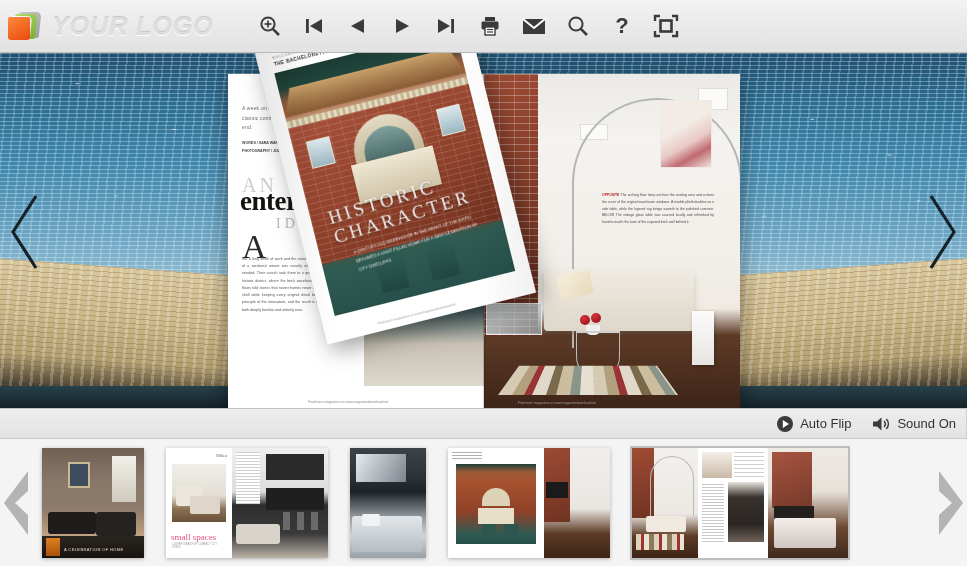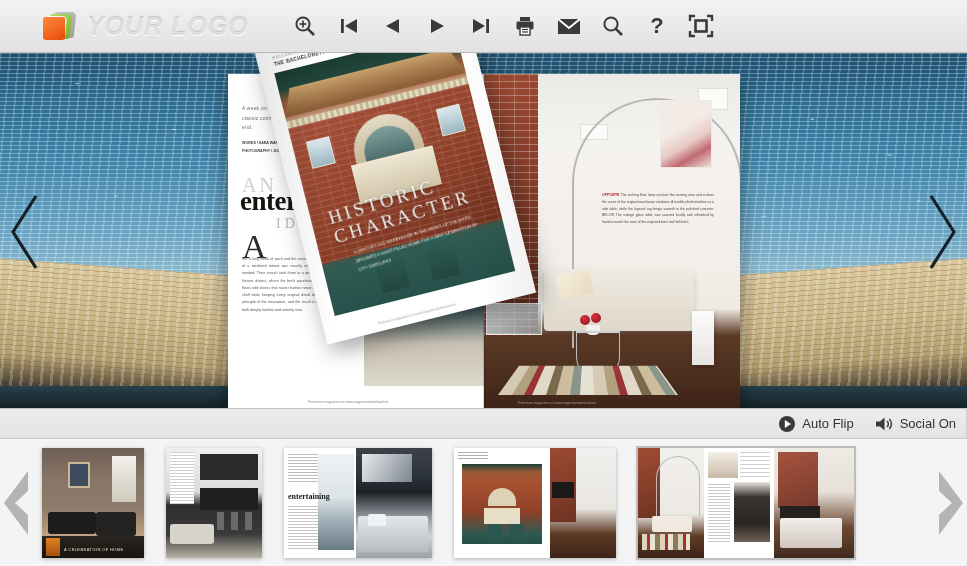--- a/index.html
+++ b/index.html
@@ -8,21 +8,21 @@
     font-family: "Liberation Sans", sans-serif;
     overflow: hidden; background: #d8d8d8;
   }
   .app { position: relative; width: 967px; height: 566px; }
 
   
   .toolbar {
     position: absolute; top: 0; left: 0; width: 967px; height: 53px;
     background: linear-gradient(#f2f2f2 0%, #e9e9e9 55%, #e2e2e2 100%);
     border-bottom: 1px solid #b9b9b9;
-    display: flex; align-items: center; z-index: 30; padding-left: 35px;
+    display: flex; align-items: center; z-index: 30;
   }
   .logo-block { display: flex; align-items: center; padding-left: 6px; width: 255px; }
   .logo-icon { width: 38px; height: 34px; position: relative; flex: none; }
   .logo-icon .pg { position: absolute; border-radius: 2px 5px 2px 2px; }
   .logo-icon .p-gray  { left: 12px; top: 3px;  width: 22px; height: 26px; background: linear-gradient(135deg,#c9c9c9,#9e9e9e); transform: skewX(-6deg); }
   .logo-icon .p-green { left: 8px;  top: 5px;  width: 22px; height: 25px; background: linear-gradient(135deg,#b5dd67,#76b02c); transform: skewX(-6deg); }
   .logo-icon .p-white { left: 5px;  top: 7px;  width: 20px; height: 23px; background: linear-gradient(135deg,#ffffff,#dcdcdc); transform: skewX(-6deg); }
   .logo-icon .p-orange{ left: 2px;  top: 8px;  width: 22px; height: 23px; background: linear-gradient(150deg,#ff8a3d,#e8490d); border-radius: 2px 2px 3px 3px; }
   .logo-text {
     font-size: 25px; font-weight: bold; font-style: italic; letter-spacing: 1px;
@@ -496,21 +496,21 @@
       </svg>
       <span class="bb-label">Auto Flip</span>
     </div>
 
     <div class="bb-group">
       <svg width="20" height="18" viewBox="0 0 20 18">
         <polygon points="2,6.5 6,6.5 10.5,2.5 10.5,15.5 6,11.5 2,11.5" fill="#3a3a3a"></polygon>
         <path d="M13,6 A4,4 0 0 1 13,12" fill="none" stroke="#3a3a3a" stroke-width="1.5"></path>
         <path d="M15.3,4 A7,7 0 0 1 15.3,14" fill="none" stroke="#3a3a3a" stroke-width="1.5"></path>
       </svg>
-      <span class="bb-label">Social On</span>
+      <span class="bb-label">Sound On</span>
     </div>
 
     <div class="bb-divider"></div>
 
   </div>
 
   <div class="thumbstrip">
     <div class="th-arrow">
       <svg width="34" height="72" viewBox="0 0 34 72">
         <polygon points="26,4 26,24 13,36 26,48 26,68 2,36" fill="#b4b4b4"></polygon>
@@ -525,38 +525,41 @@
             <span class="win"></span>
           <span class="sofa"></span>
             <span class="sofa2"></span>
           <span class="band"></span>
             <span class="logo"></span>
           <span class="txt">A CELEBRATION OF HOME</span>
         </div>
       </div>
 
       <div class="thumb">
+        <div class="tp t2">
+          <span class="brand">Milieu</span>
+          <span class="ph">
+              <span class="couch"></span>
+              <span class="ott"></span>
+            </span>
+          <span class="ttl">small spaces</span>
+          <span class="sub">CLEVER IDEAS FOR COMPACT CITY LIVING</span>
+        </div>
         <div class="tp t3">
           <span class="col"></span>
             <span class="cab"></span>
             <span class="isl"></span>
           <span class="stool" style="right:10px;"></span>
           <span class="stool" style="right:24px;"></span>
           <span class="stool" style="right:38px;"></span>
           <span class="sofa"></span>
         </div>
       </div>
 
       <div class="thumb">
-        <div class="tp t4a">
-          <span class="txt"></span>
-            <span class="txt2"></span>
-            <span class="ph"></span>
-          <span class="ttl">entertaining</span>
-        </div>
         <div class="tp t4b">
           <span class="art"></span>
             <span class="bed"></span>
             <span class="pil"></span>
         </div>
       </div>
 
       <div class="thumb">
         <div class="tp t5">
           <span class="hdr"></span>

